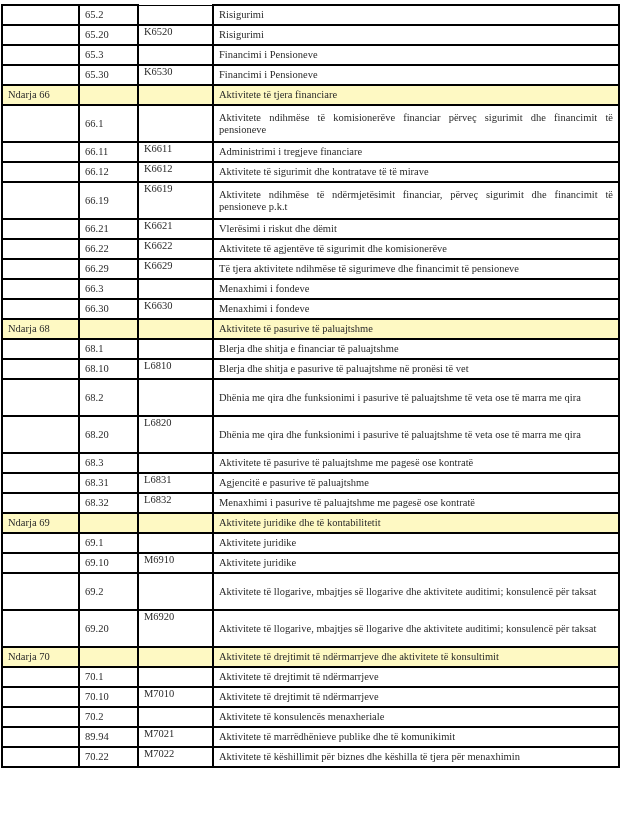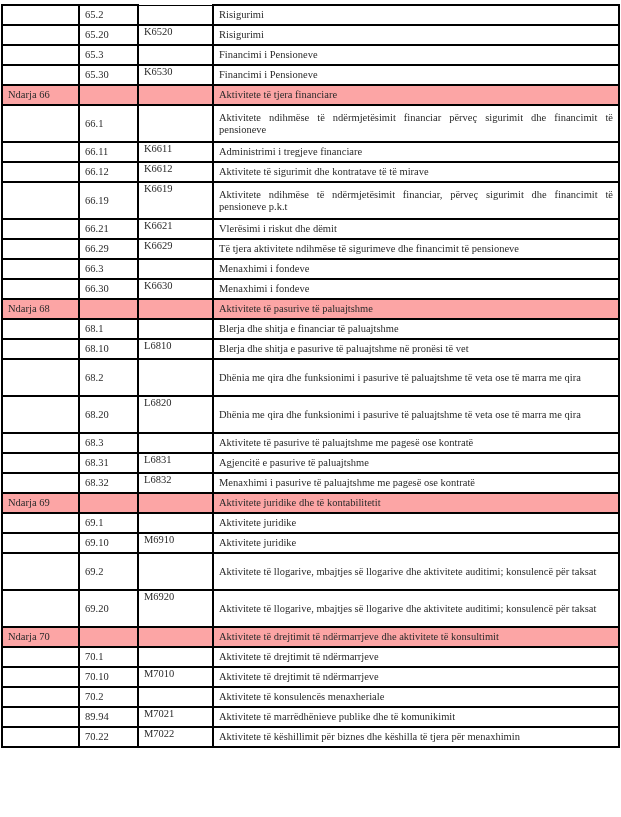--- a/index.html
+++ b/index.html
@@ -17,21 +17,21 @@
     border: 2px solid #000;
     padding: 2px 5px;
     vertical-align: middle;
     line-height: 12px;
     height: 14px;
   }
   table.nace td.code3 { vertical-align: top; padding-top: 0; }
   table.nace td.code3.thin { border: 1px solid #000; }
   table.nace td.desc { text-align: justify; }
   table.nace tr.tall td { height: 31px; }
-  table.nace tr.division td { background: #fca5a5; }
+  table.nace tr.division td { background: #fef9c3; }
   col.c1 { width: 77px; }
   col.c2 { width: 59px; }
   col.c3 { width: 75px; }
   col.c4 { width: 406px; }
 </style>
 </head>
 <body>
 
 <table class="nace">
   <colgroup>
@@ -68,21 +68,21 @@
       <tr class="division">
         <td>Ndarja 66</td>
         <td></td>
         <td class="code3"></td>
         <td class="desc">Aktivitete të tjera financiare</td>
       </tr>
       <tr class="tall">
         <td></td>
         <td>66.1</td>
         <td class="code3"></td>
-        <td class="desc">Aktivitete ndihmëse të ndërmjetësimit financiar përveç sigurimit dhe financimit të pensioneve</td>
+        <td class="desc">Aktivitete ndihmëse të komisionerëve financiar përveç sigurimit dhe financimit të pensioneve</td>
       </tr>
       <tr class="">
         <td></td>
         <td>66.11</td>
         <td class="code3">K6611</td>
         <td class="desc">Administrimi i tregjeve financiare</td>
       </tr>
       <tr class="">
         <td></td>
         <td>66.12</td>
@@ -93,20 +93,26 @@
         <td></td>
         <td>66.19</td>
         <td class="code3">K6619</td>
         <td class="desc">Aktivitete ndihmëse të ndërmjetësimit financiar, përveç sigurimit dhe financimit të pensioneve p.k.t</td>
       </tr>
       <tr class="">
         <td></td>
         <td>66.21</td>
         <td class="code3">K6621</td>
         <td class="desc">Vlerësimi i riskut dhe dëmit</td>
+      </tr>
+      <tr class="">
+        <td></td>
+        <td>66.22</td>
+        <td class="code3">K6622</td>
+        <td class="desc">Aktivitete të agjentëve të sigurimit dhe komisionerëve</td>
       </tr>
       <tr class="">
         <td></td>
         <td>66.29</td>
         <td class="code3">K6629</td>
         <td class="desc">Të tjera aktivitete ndihmëse të sigurimeve dhe financimit të pensioneve</td>
       </tr>
       <tr class="">
         <td></td>
         <td>66.3</td>

